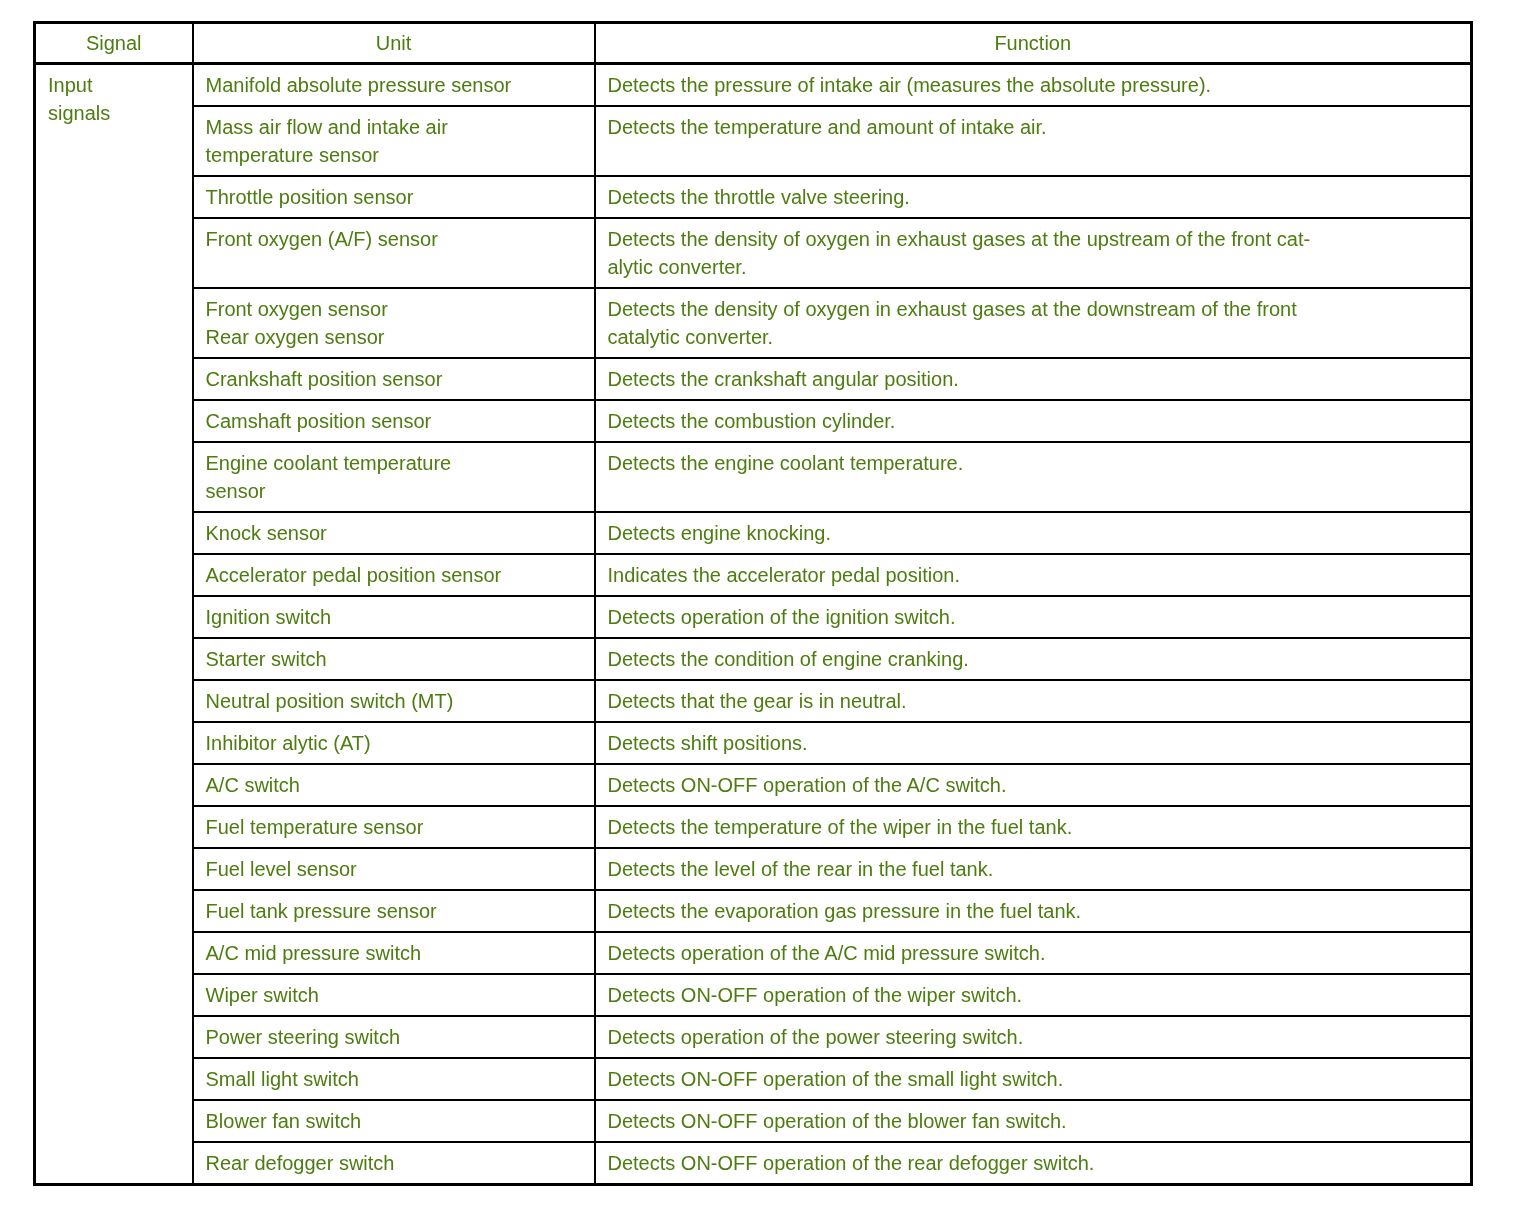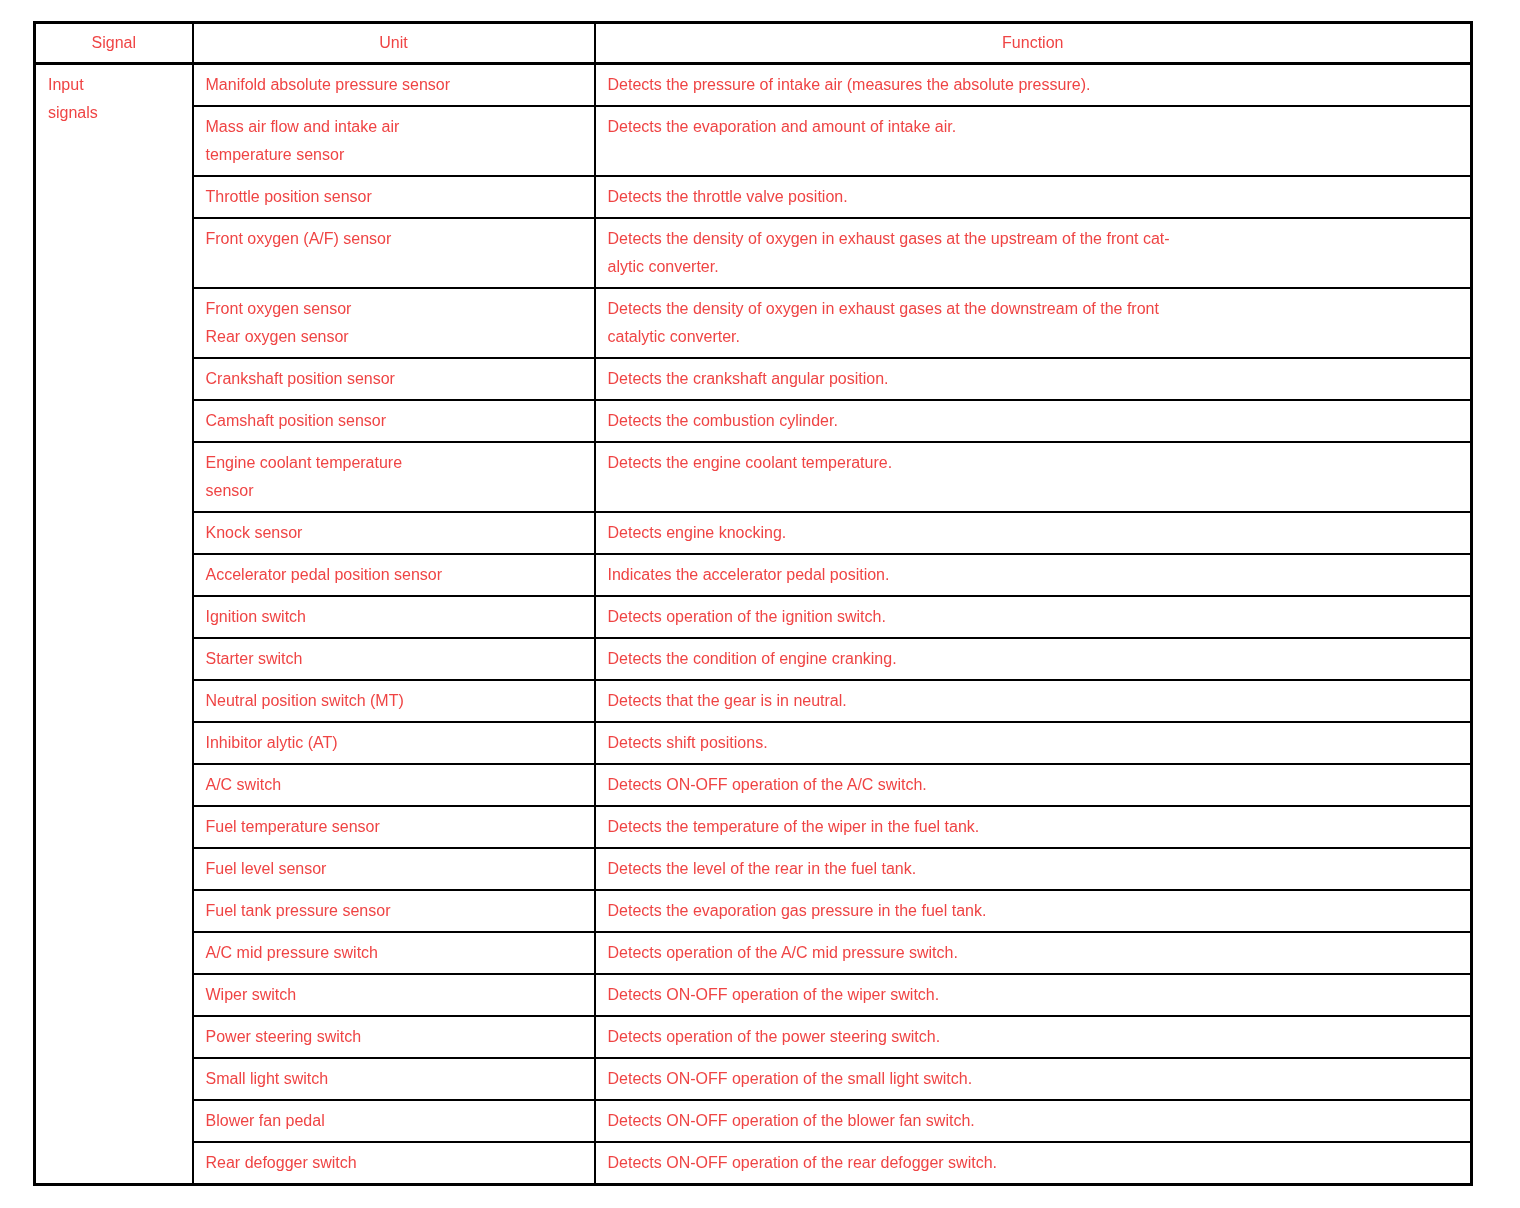--- a/index.html
+++ b/index.html
@@ -20,23 +20,23 @@
     left: 33px;
     top: 21px;
     width: 1440px;
     border-collapse: collapse;
     table-layout: fixed;
     border: 3px solid #000000;
   }
   table.signal-table th,
   table.signal-table td {
     border: 2px solid #000000;
-    font-size: 16px;
+    font-size: 20px;
     line-height: 28px;
-    color: #ef4444;
+    color: #4d7c0f;
     vertical-align: top;
     white-space: pre-line;
     overflow: hidden;
   }
   table.signal-table thead th {
     font-weight: normal;
     text-align: center;
     padding: 5px 6px;
     border-bottom: 3px solid #000000;
   }
@@ -71,25 +71,25 @@
     <tbody>
         <tr>
           <td class="signal-cell" rowspan="24">Input
 signals</td>
           <td>Manifold absolute pressure sensor</td>
           <td>Detects the pressure of intake air (measures the absolute pressure).</td>
         </tr>
         <tr>
           <td>Mass air flow and intake air
 temperature sensor</td>
-          <td>Detects the evaporation and amount of intake air.</td>
+          <td>Detects the temperature and amount of intake air.</td>
         </tr>
         <tr>
           <td>Throttle position sensor</td>
-          <td>Detects the throttle valve position.</td>
+          <td>Detects the throttle valve steering.</td>
         </tr>
         <tr>
           <td>Front oxygen (A/F) sensor</td>
           <td>Detects the density of oxygen in exhaust gases at the upstream of the front cat-
 alytic converter.</td>
         </tr>
         <tr>
           <td>Front oxygen sensor
 Rear oxygen sensor</td>
           <td>Detects the density of oxygen in exhaust gases at the downstream of the front
@@ -158,21 +158,21 @@
         </tr>
         <tr>
           <td>Power steering switch</td>
           <td>Detects operation of the power steering switch.</td>
         </tr>
         <tr>
           <td>Small light switch</td>
           <td>Detects ON-OFF operation of the small light switch.</td>
         </tr>
         <tr>
-          <td>Blower fan pedal</td>
+          <td>Blower fan switch</td>
           <td>Detects ON-OFF operation of the blower fan switch.</td>
         </tr>
         <tr>
           <td>Rear defogger switch</td>
           <td>Detects ON-OFF operation of the rear defogger switch.</td>
         </tr>
       </tbody>
   </table>
 </div>
 

